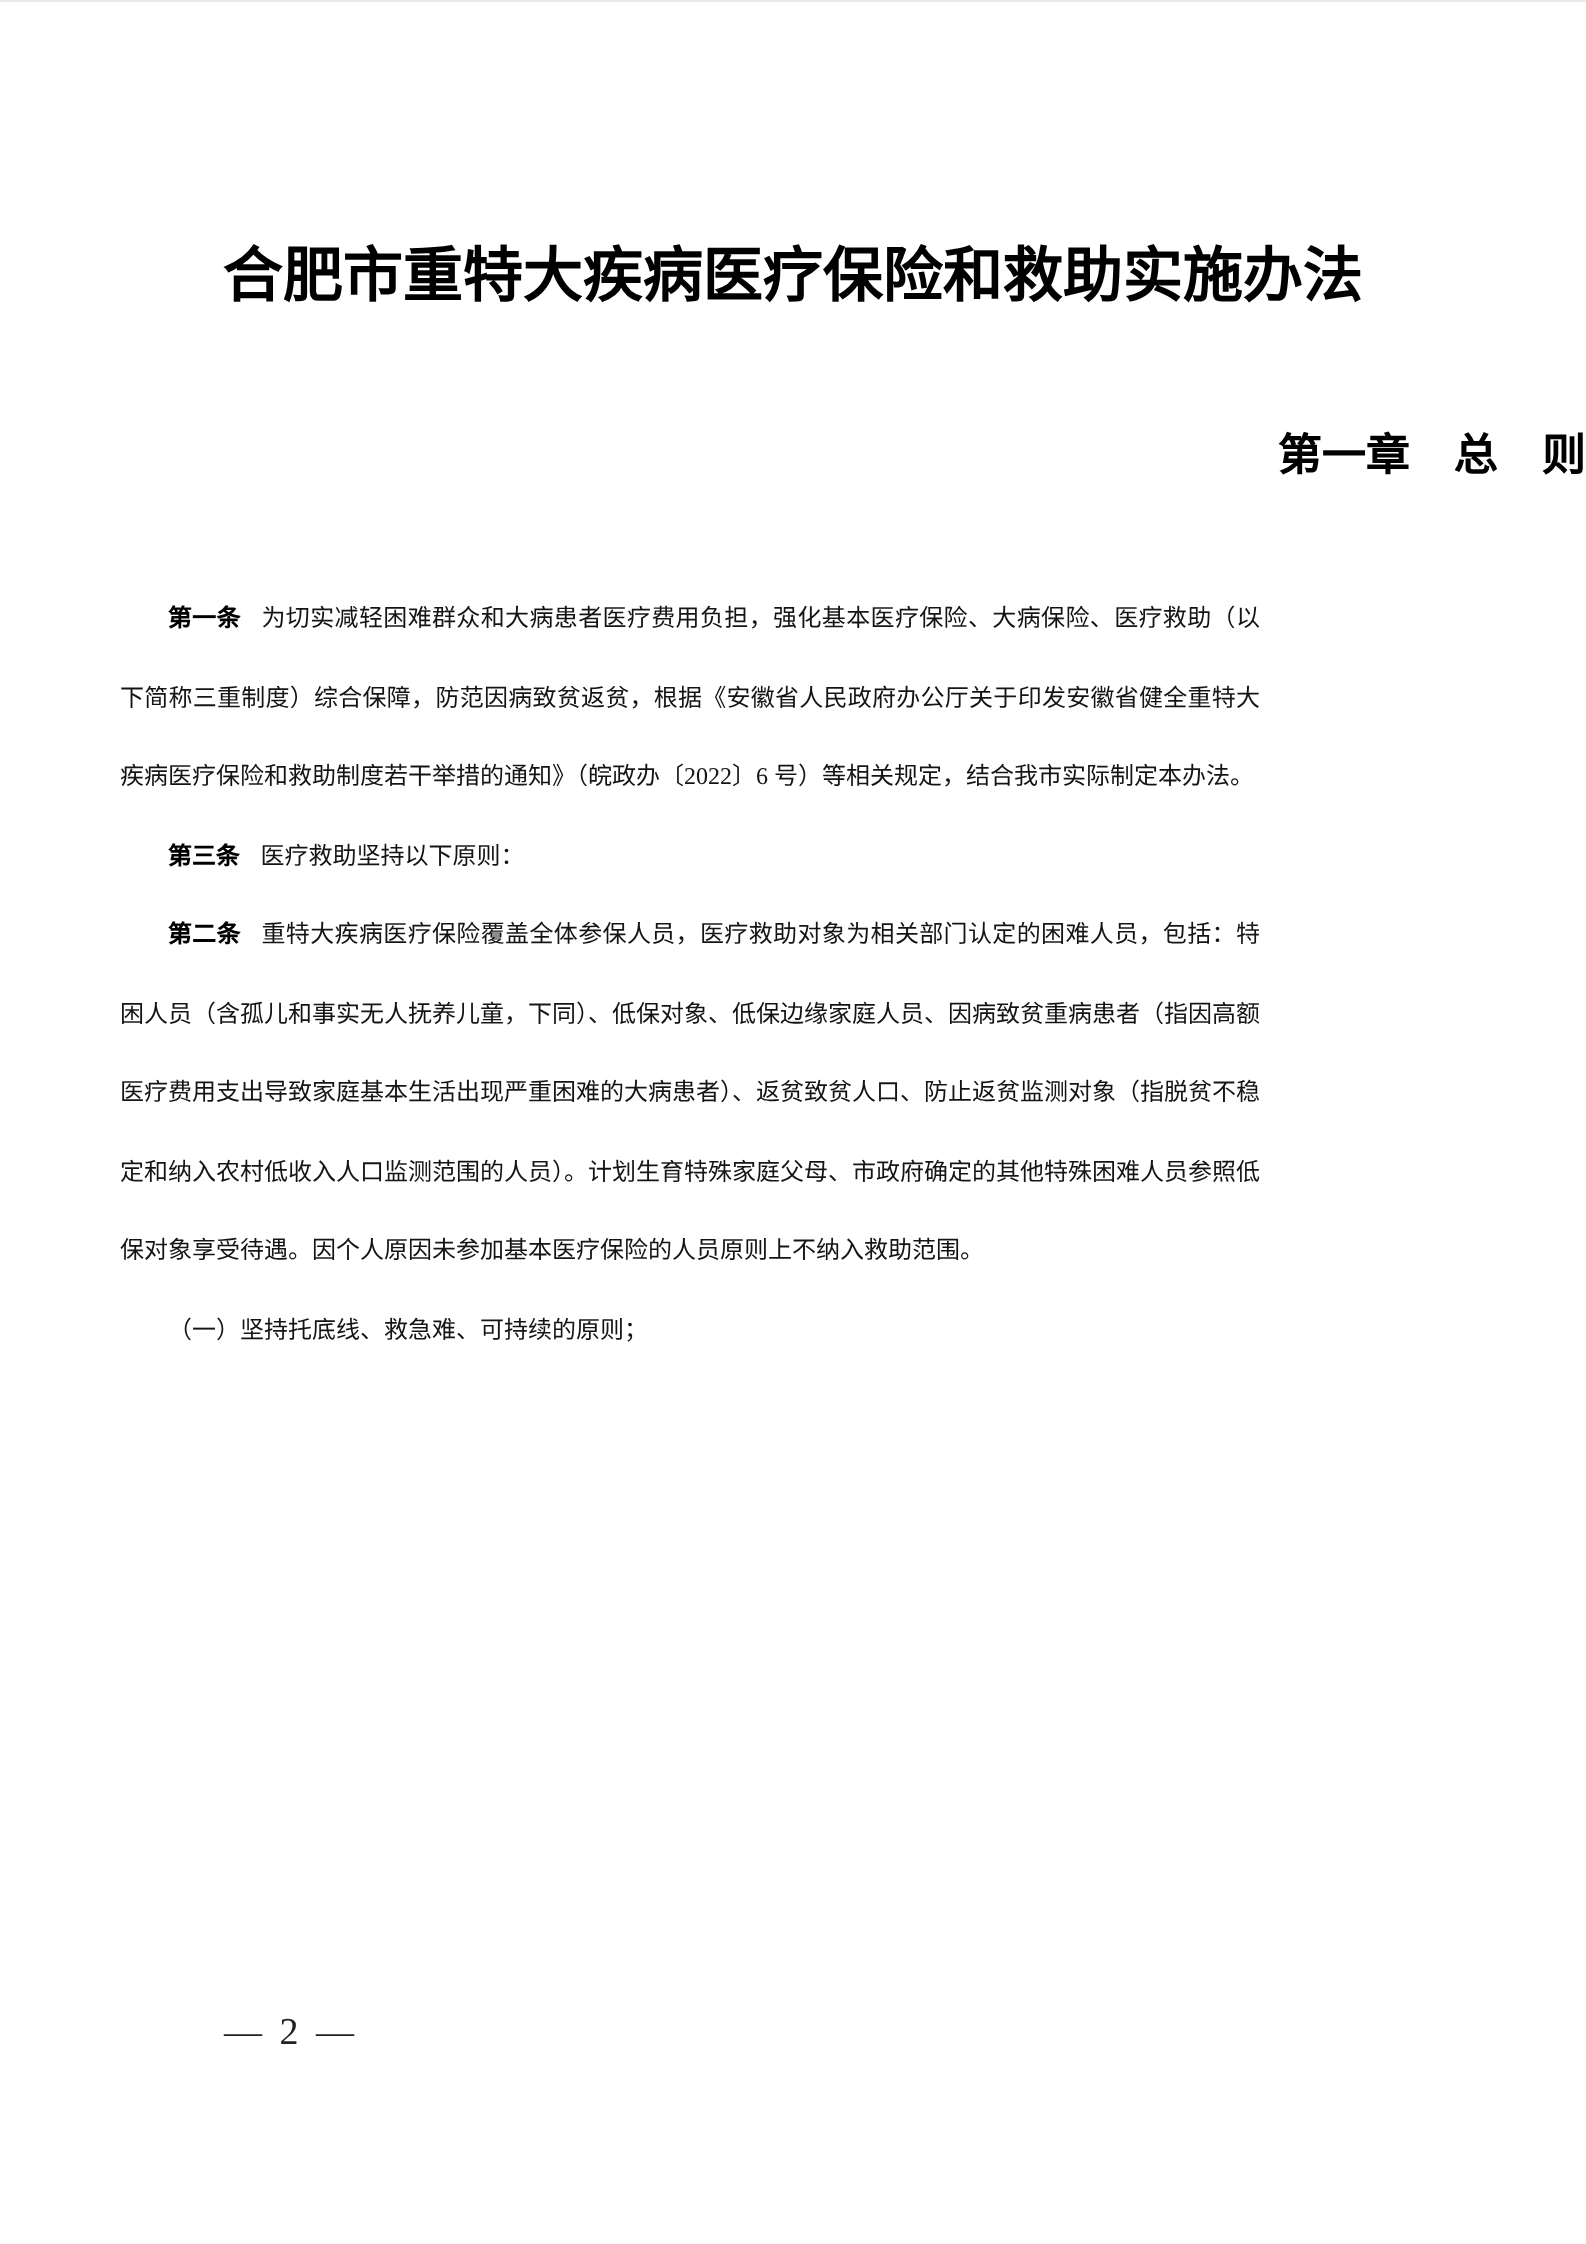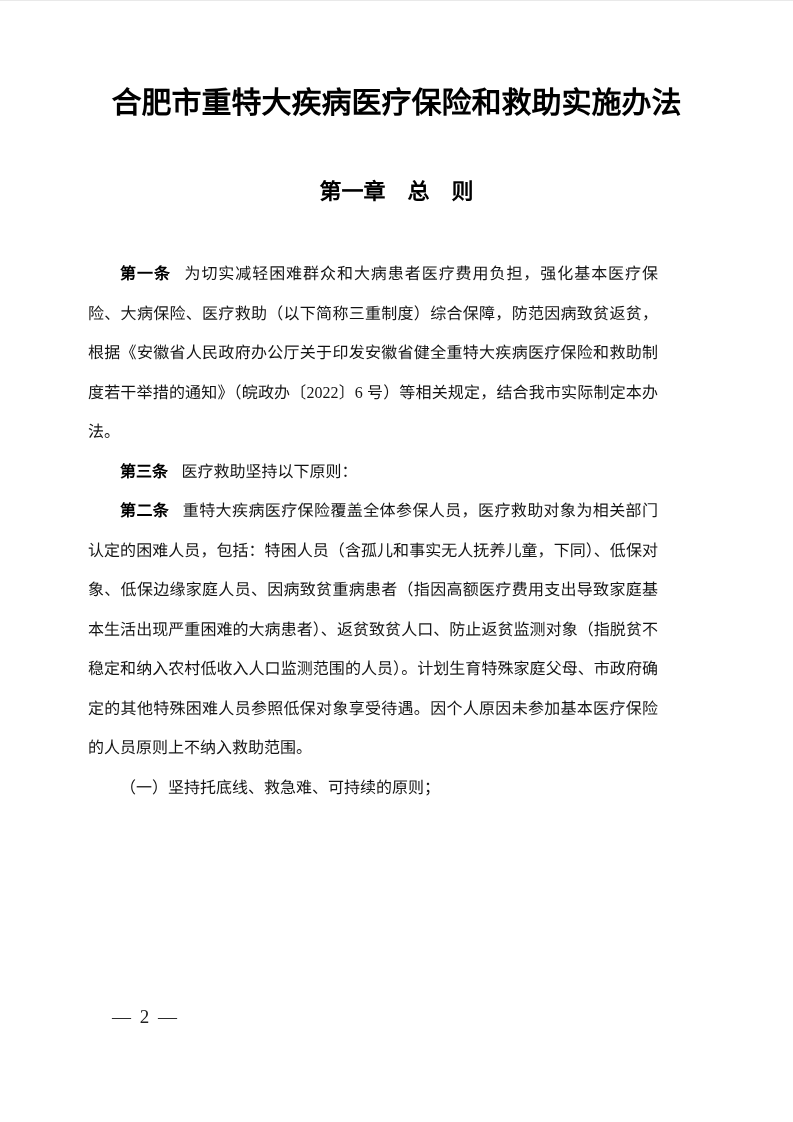--- a/index.html
+++ b/index.html
@@ -18,41 +18,41 @@
     box-sizing: border-box;
   }
   .scan-edge {
     position: absolute;
     top: 0; left: 0; right: 0;
     height: 1px;
     background: #e9e9e9;
   }
   .doc-title {
     margin: 0;
-    padding-top: 84px;
+    padding-top: 120px;
     text-align: center;
     font-size: 30px;
     line-height: 38px;
     font-weight: bold;
     color: #000000;
     letter-spacing: 0;
   }
   .chapter-heading {
     margin: 56px 0 0 0;
-    text-align: center;
+    text-align: right;
     font-size: 22px;
     line-height: 28px;
     font-weight: bold;
     color: #000000;
     font-family: "Liberation Sans", "DejaVu Sans", sans-serif;
   }
   .doc-body {
-    margin: 48px 0 0 88px;
+    margin: 48px 0 0 60px;
     width: 570px;
-    font-size: 16px;
+    font-size: 12px;
     line-height: 39.5px;
     text-align: justify;
     text-justify: inter-character;
     color: #141414;
   }
   .doc-body p {
     margin: 0;
     text-indent: 2em;
   }
   .article-label {

